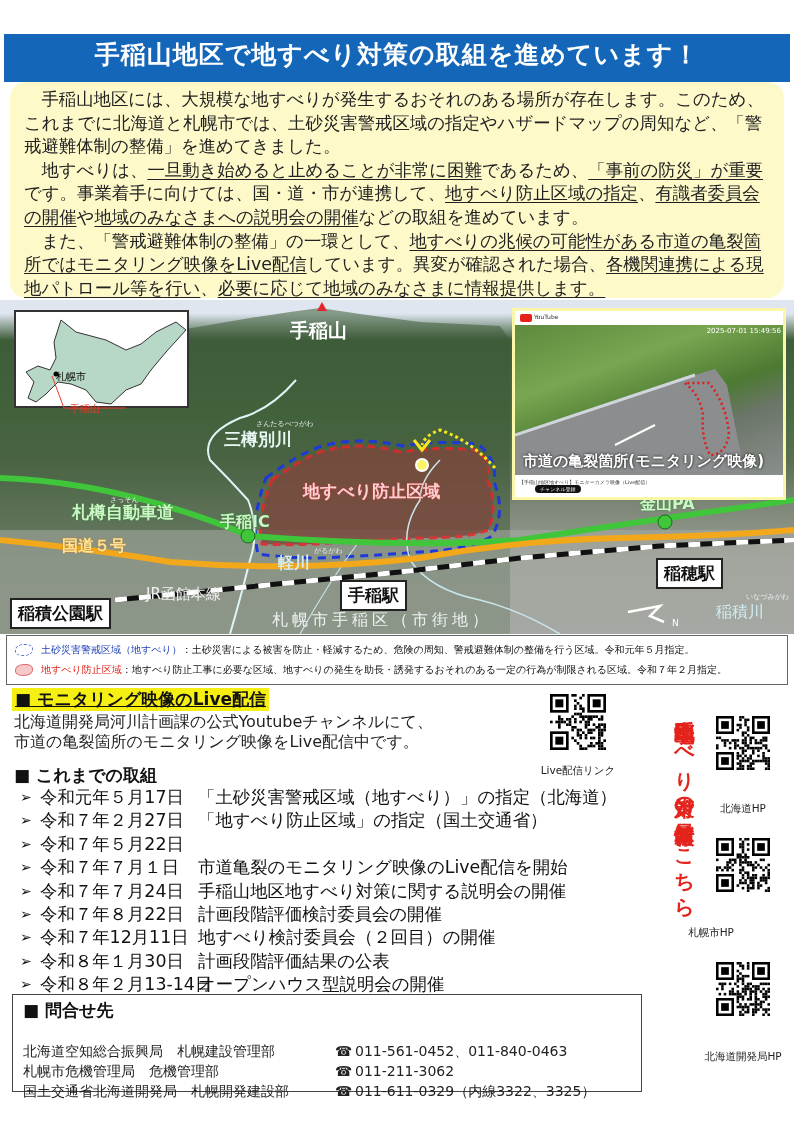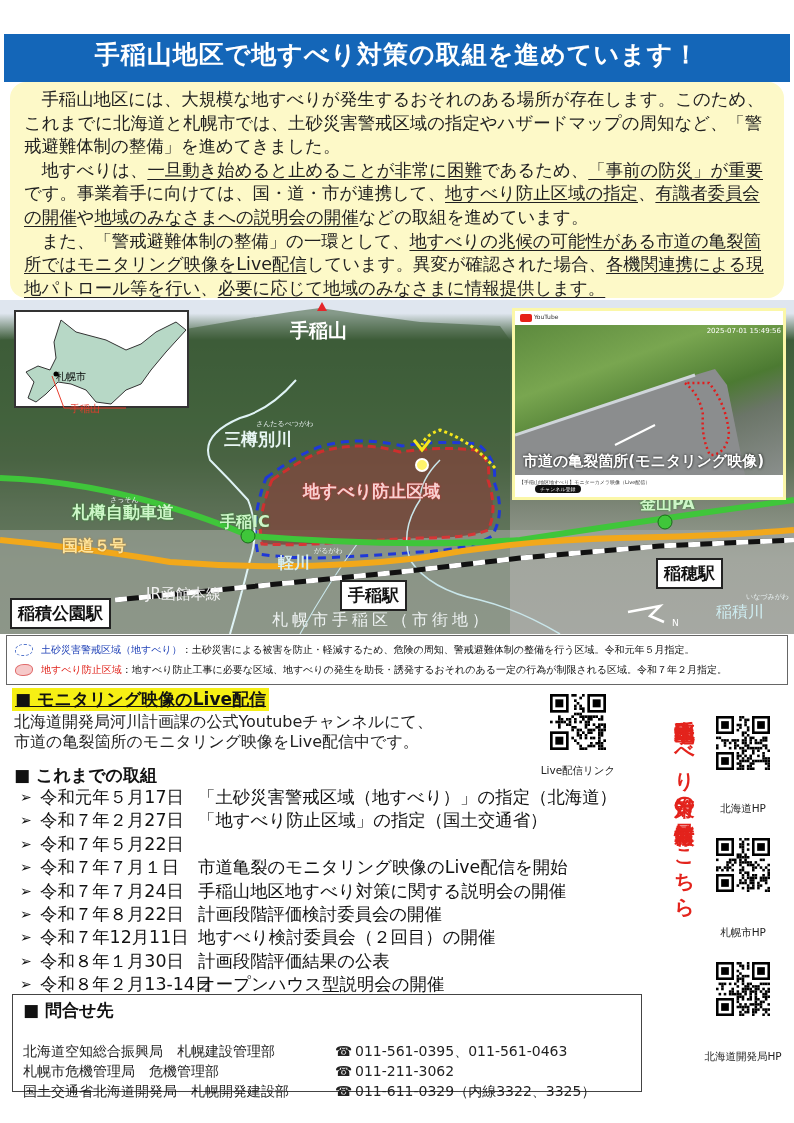--- a/index.html
+++ b/index.html
@@ -378,21 +378,21 @@
       <span>オープンハウス型説明会の開催</span>
     </li>
   </ul>
 
 <div class="contact">
   <div class="ch">■ 問合せ先</div>
   <div id="contact-rows">
       <div class="crow">
         <span class="org">北海道空知総合振興局　札幌建設管理部</span>
         <span class="tel-icon">☎</span>
-        <span>011-561-0395、011-561-0463</span>
+        <span>011-561-0452、011-840-0463</span>
       </div>
       <div class="crow">
         <span class="org">札幌市危機管理局　危機管理部</span>
         <span class="tel-icon">☎</span>
         <span>011-211-3062</span>
       </div>
       <div class="crow">
         <span class="org">国土交通省北海道開発局　札幌開発建設部</span>
         <span class="tel-icon">☎</span>
         <span>011-611-0329（内線3322、3325）</span>
@@ -647,21 +647,21 @@
     <rect x="0" y="0" width="18" height="18" fill="#000"></rect>
     <rect x="2.5714285714285716" y="2.5714285714285716" width="12.857142857142858" height="12.857142857142858" fill="#fff"></rect>
     <rect x="5.142857142857143" y="5.142857142857143" width="7.714285714285715" height="7.714285714285715" fill="#000"></rect>
     <rect x="36" y="0" width="18" height="18" fill="#000"></rect>
     <rect x="38.57142857142858" y="2.5714285714285716" width="12.857142857142858" height="12.857142857142858" fill="#fff"></rect>
     <rect x="41.142857142857146" y="5.142857142857143" width="7.714285714285715" height="7.714285714285715" fill="#000"></rect>
     <rect x="0" y="36" width="18" height="18" fill="#000"></rect>
     <rect x="2.5714285714285716" y="38.57142857142858" width="12.857142857142858" height="12.857142857142858" fill="#fff"></rect>
     <rect x="5.142857142857143" y="41.142857142857146" width="7.714285714285715" height="7.714285714285715" fill="#000"></rect>
   </svg>
-<div class="qr-label" style="left:700px;top:926px;width:86px;">札幌市HP</div>
+<div class="qr-label" style="left:668px;top:926px;width:86px;">札幌市HP</div>
 <svg class="qr" style="left:716px;top:962px;" width="54" height="58" viewBox="0 0 54 58">
     <rect x="20.571428571428573" y="0" width="2.5714285714285716" height="2.5714285714285716" fill="#000"></rect>
     <rect x="23.142857142857146" y="0" width="2.5714285714285716" height="2.5714285714285716" fill="#000"></rect>
     <rect x="30.85714285714286" y="0" width="2.5714285714285716" height="2.5714285714285716" fill="#000"></rect>
     <rect x="23.142857142857146" y="2.5714285714285716" width="2.5714285714285716" height="2.5714285714285716" fill="#000"></rect>
     <rect x="25.714285714285715" y="2.5714285714285716" width="2.5714285714285716" height="2.5714285714285716" fill="#000"></rect>
     <rect x="30.85714285714286" y="2.5714285714285716" width="2.5714285714285716" height="2.5714285714285716" fill="#000"></rect>
     <rect x="25.714285714285715" y="5.142857142857143" width="2.5714285714285716" height="2.5714285714285716" fill="#000"></rect>
     <rect x="30.85714285714286" y="5.142857142857143" width="2.5714285714285716" height="2.5714285714285716" fill="#000"></rect>
     <rect x="20.571428571428573" y="7.714285714285715" width="2.5714285714285716" height="2.5714285714285716" fill="#000"></rect>

